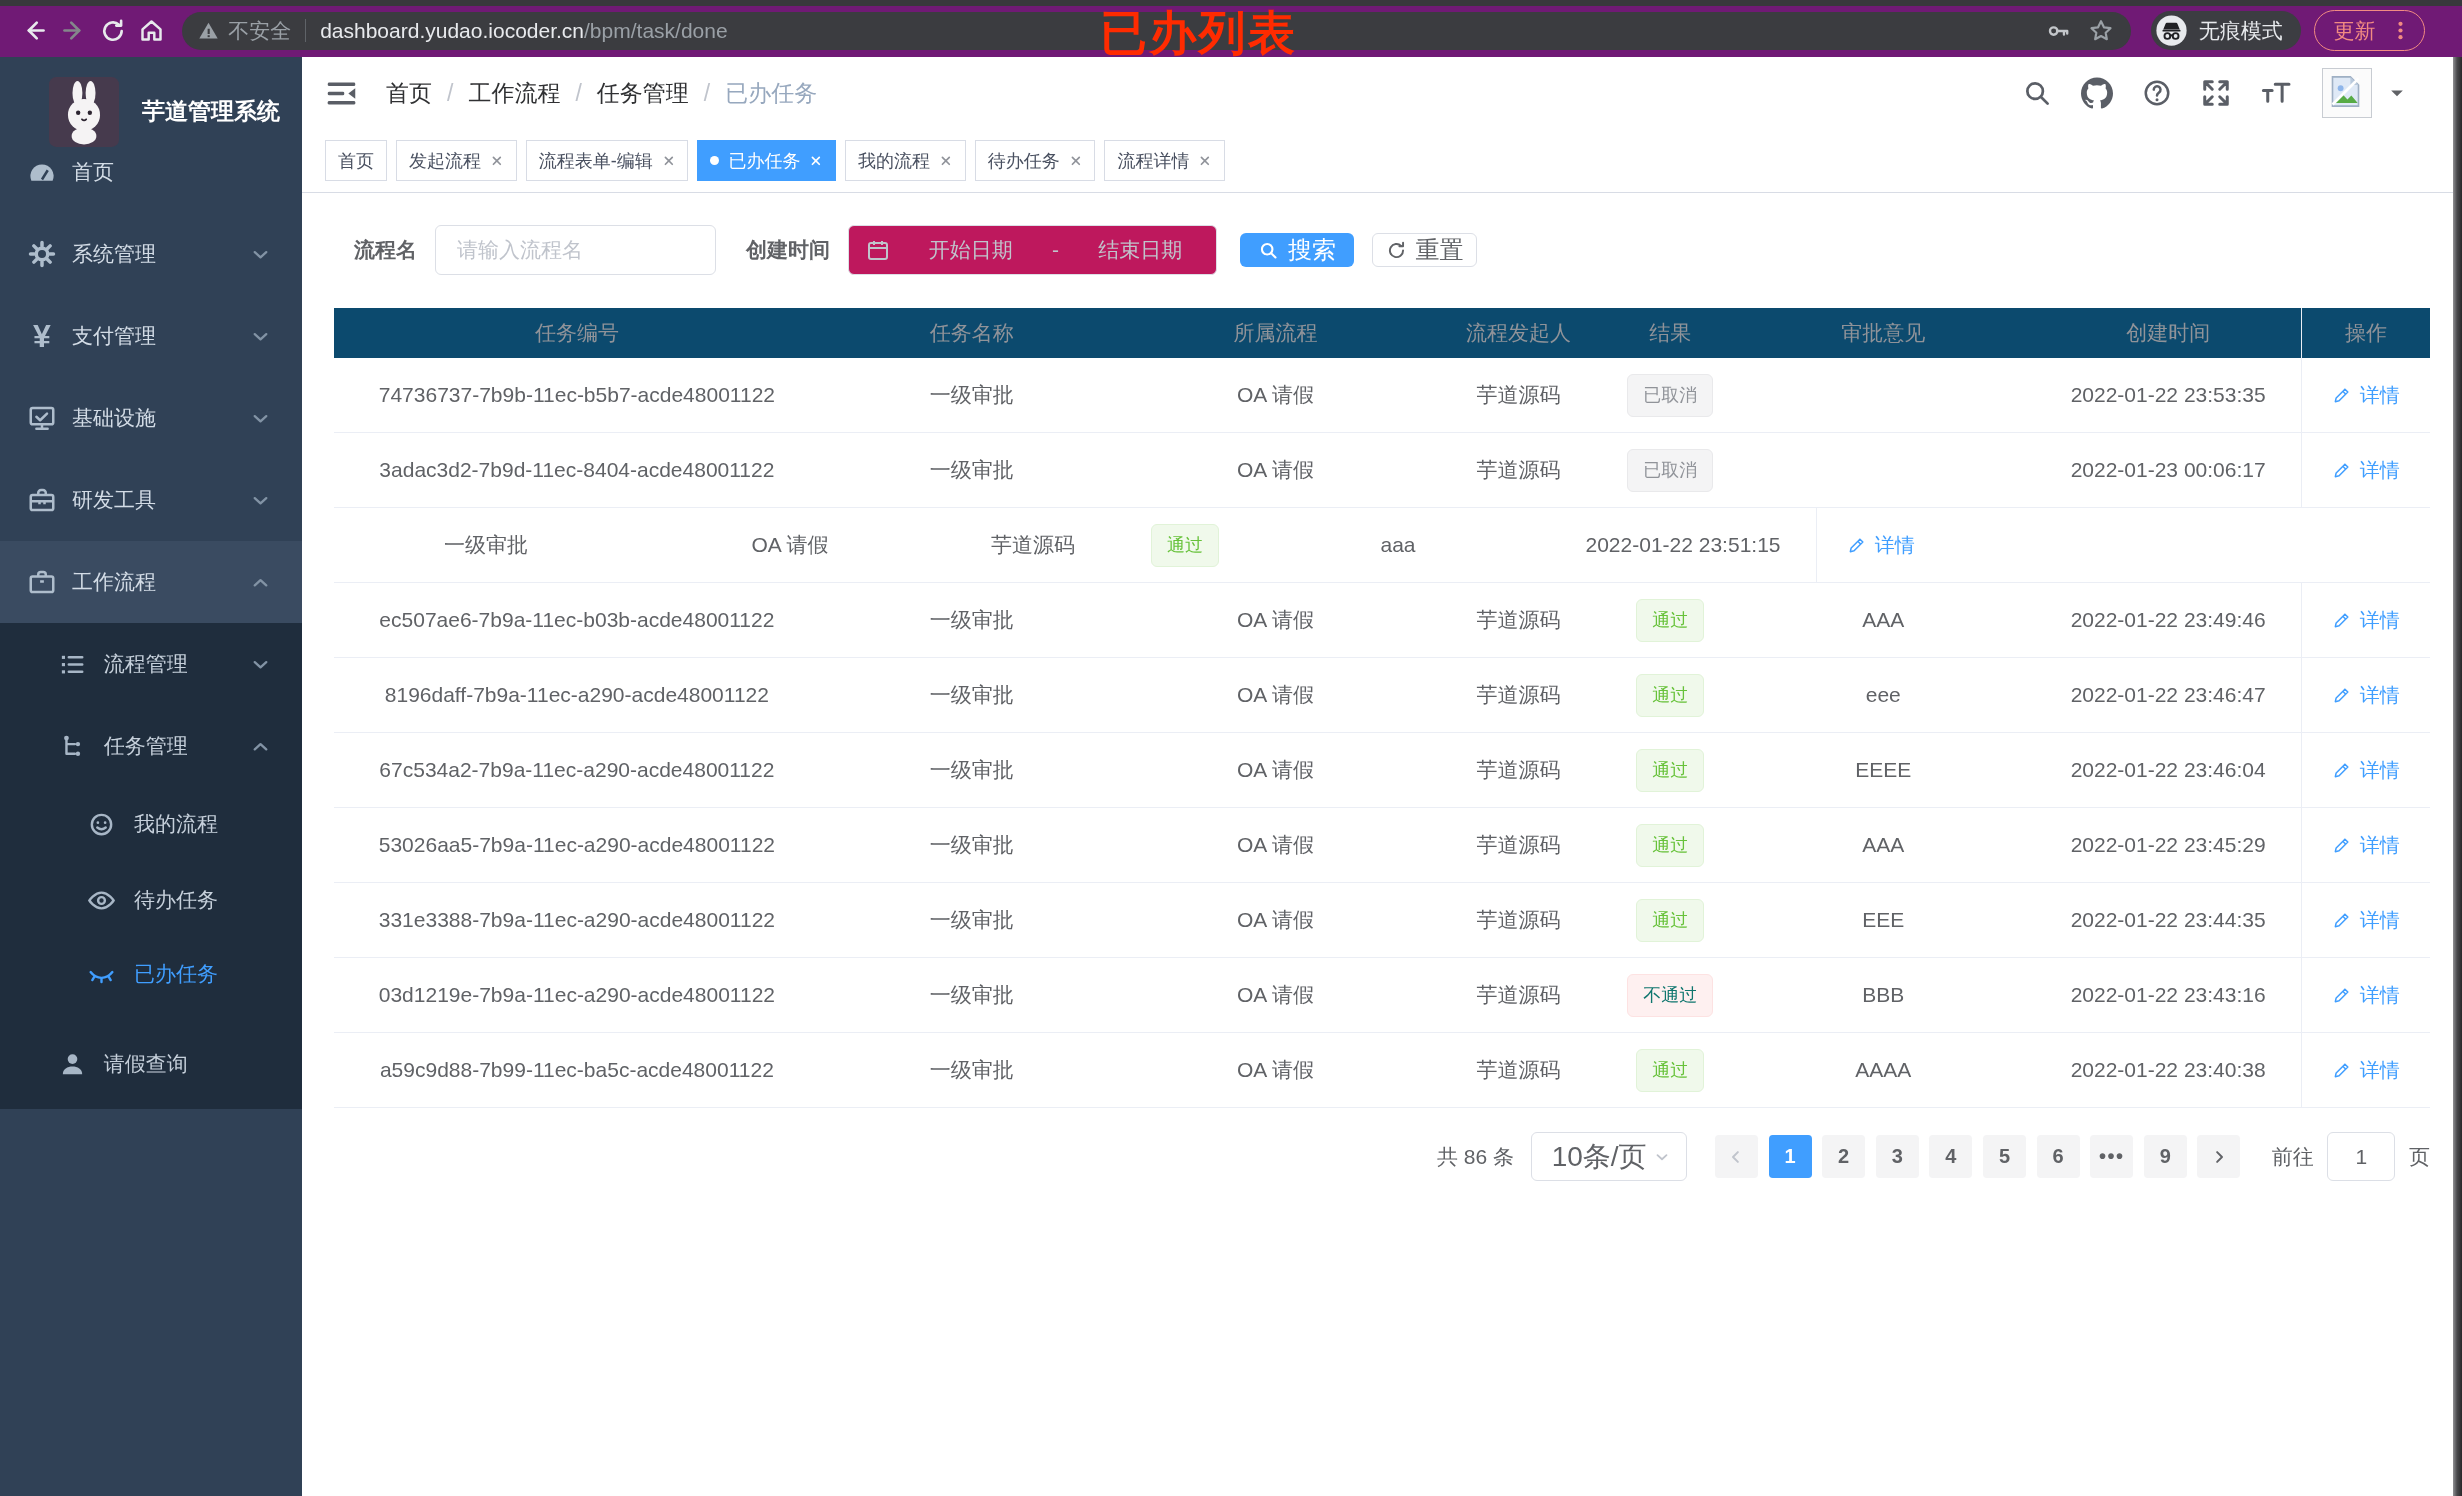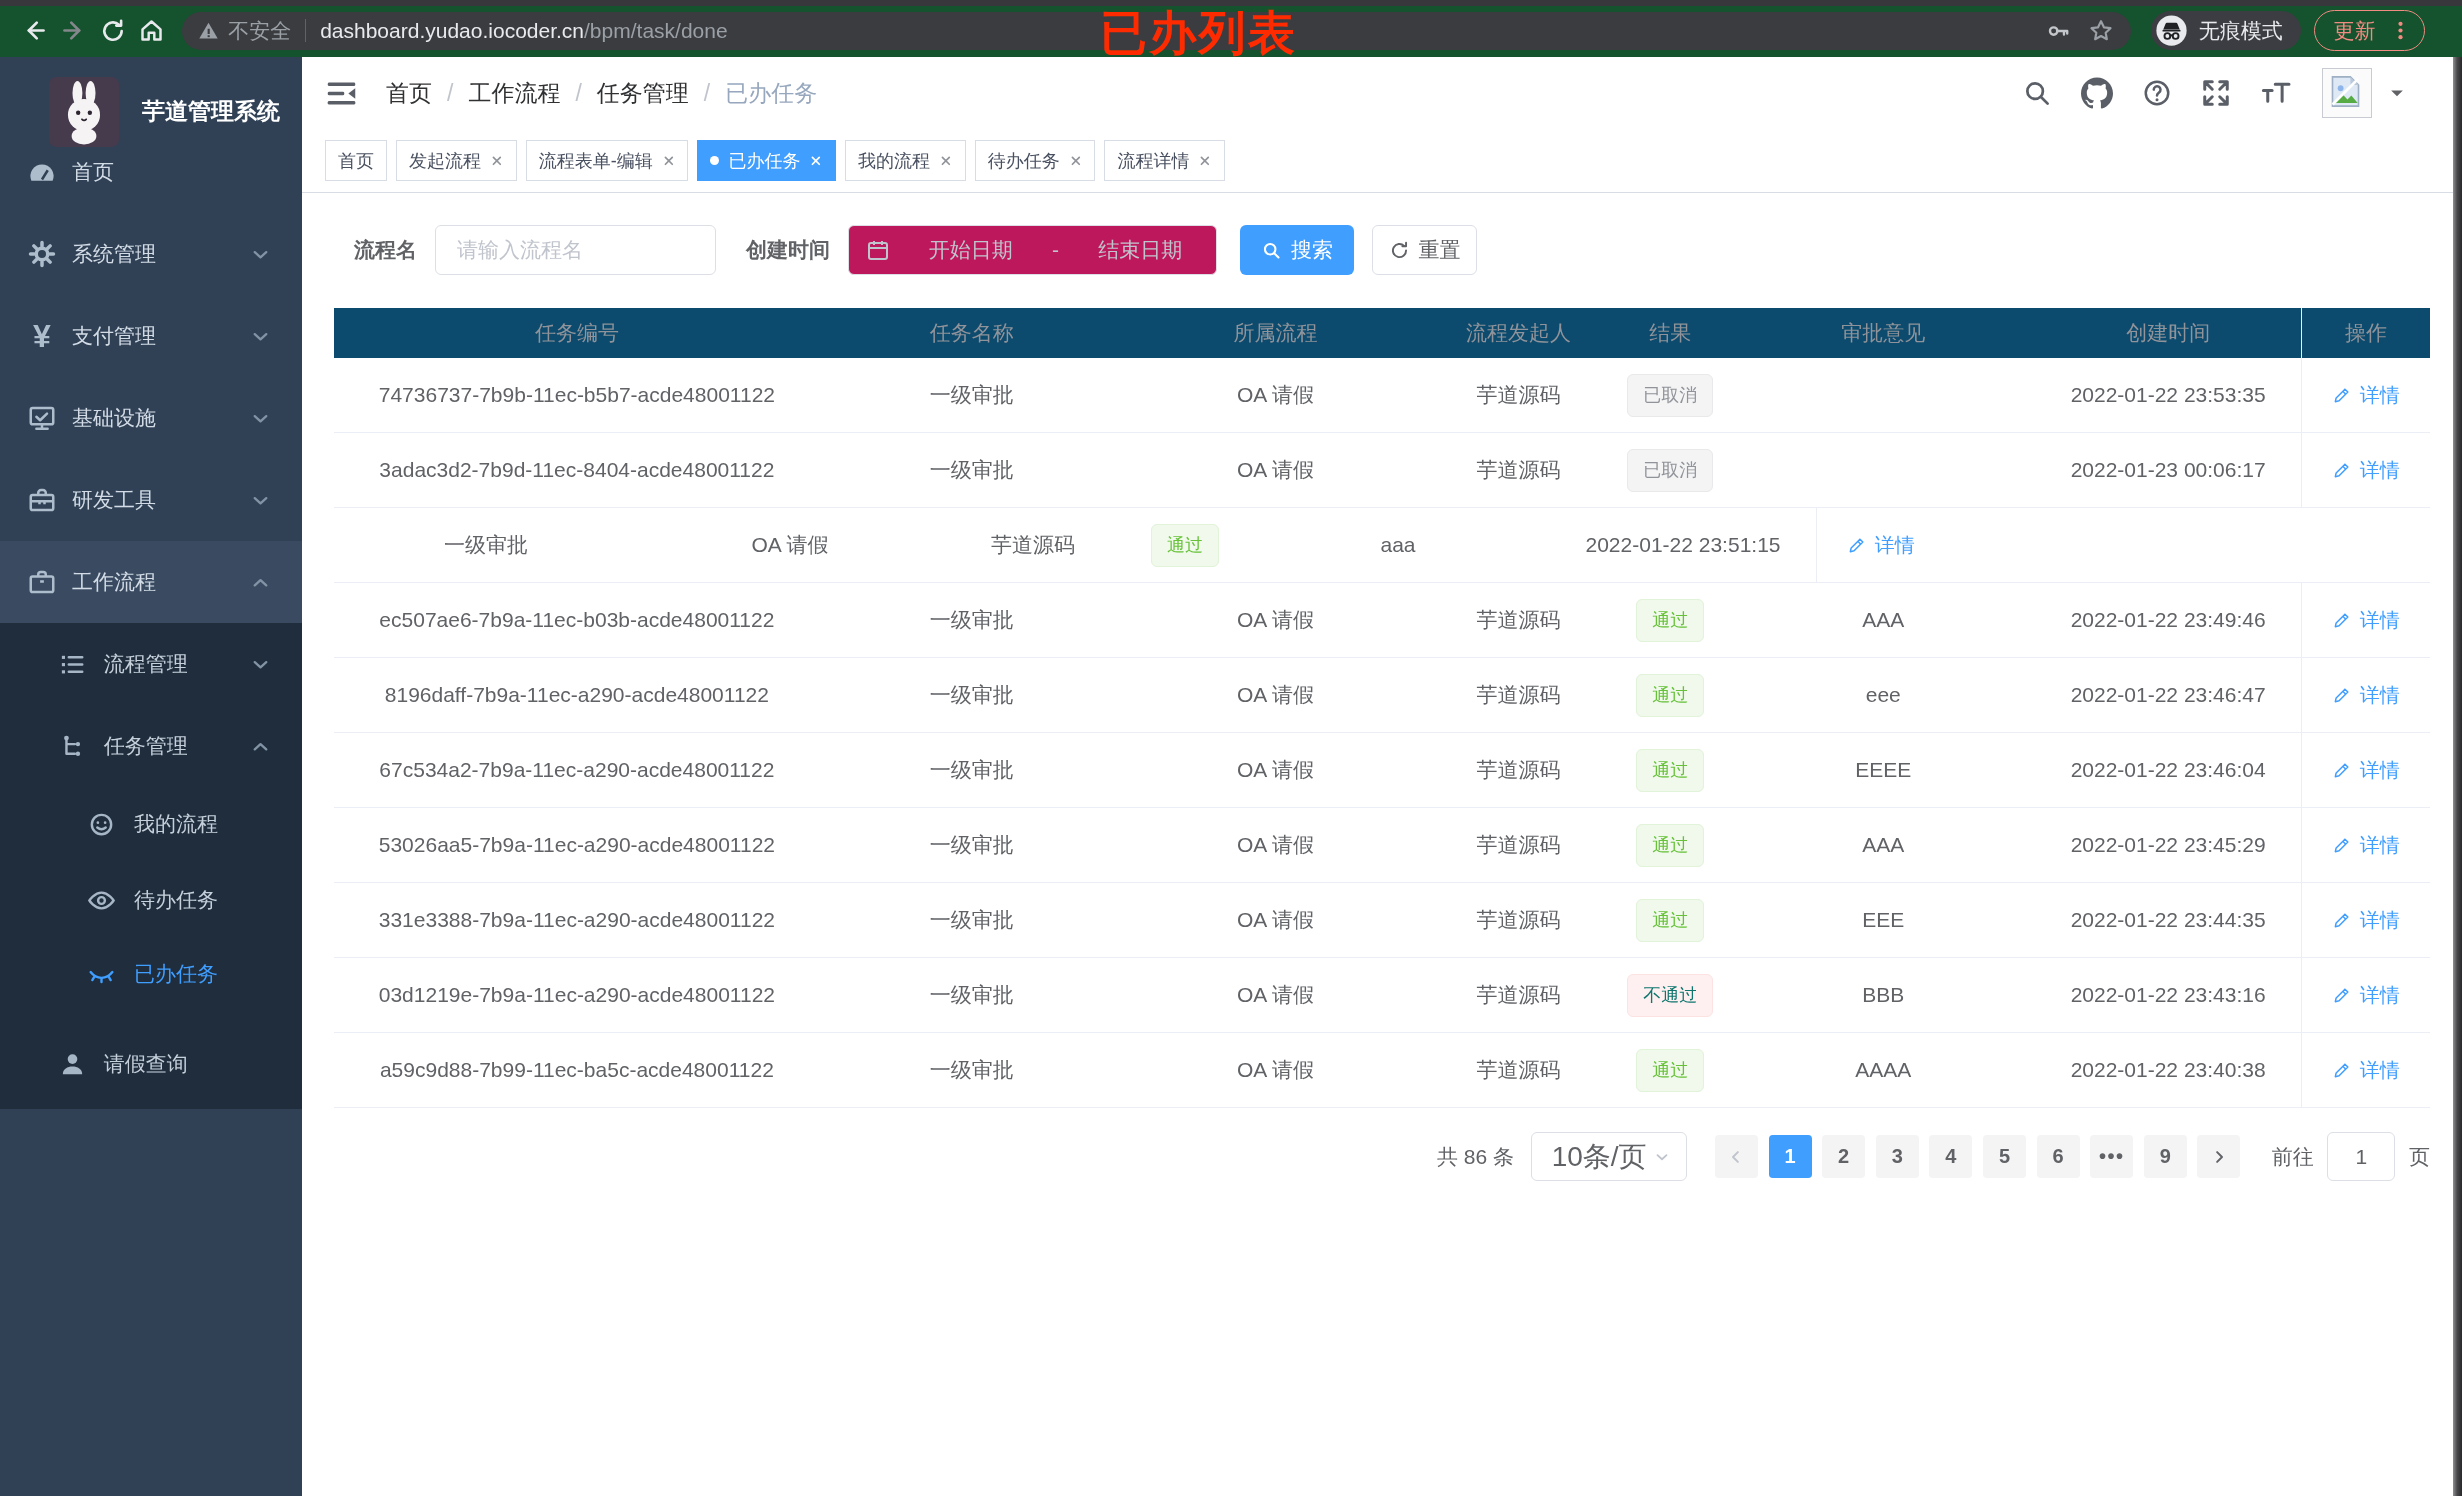--- a/index.html
+++ b/index.html
@@ -2,21 +2,21 @@
 <html style="font-size:12px"><head>
 <meta charset="utf-8">
 <style>
   * { margin:0; padding:0; box-sizing:border-box; }
   html,body { width:2462px; height:1496px; }
   body { position:relative; overflow:hidden; background:#fff;
          font-family:"Liberation Sans","DejaVu Sans",sans-serif; }
   svg { display:block; }
 
   
-  .chrome { position:absolute; left:0; top:0; width:2462px; height:57px; background:#14532d; z-index:20; }
+  .chrome { position:absolute; left:0; top:0; width:2462px; height:57px; background:#701a75; z-index:20; }
   .tabstrip { height:6px; background:#38383c; }
   .toolbar { height:49px; display:flex; align-items:center; padding:0 15px; }
   .nav-ico { width:39px; height:39px; display:flex; align-items:center; justify-content:center; color:#e8eaed; flex:none; border-radius:50%; }
   .nav-ico.dim { color:#84878b; }
   .omnibox { margin-left:10.6px; width:1949px; height:38px; background:#3b3c40; border-radius:19px;
              display:flex; align-items:center; padding:0 16.7px; color:#9aa0a6; font-size:21px; flex:none; }
   .omni-sep { width:1.5px; height:23px; background:#5f6368; margin:0 13.7px; }
   .url { white-space:nowrap; overflow:hidden; flex:1; }
   .url .domain { color:#e8eaed; }
   .url .path { color:#9aa0a6; }
@@ -72,21 +72,21 @@
   .tab-dot { width:9px; height:9px; border-radius:50%; background:#fff; flex:none; }
 
   
   .filters { position:absolute; left:52px; top:168px; height:50px; display:flex; align-items:center; font-size:21px; color:#606266; }
   .f-label { font-weight:bold; margin-right:18px; white-space:nowrap; }
   .f-input { width:281px; height:50px; border:1.5px solid #dcdfe6; border-radius:6px; display:flex; align-items:center;
              padding:0 21px; color:#c0c4cc; margin-right:30px; background:#fff; }
   .f-date { width:369px; height:50px; border:1.5px solid #dcdfe6; border-radius:6px; display:flex; align-items:center;
             padding:0 16.7px; color:#c0c4cc; gap:22px; margin-right:23px; background:#be185d; }
   .f-date .sep { color:#c0c4cc; }
-  .btn { height:50px; border-radius:6px; display:flex; align-items:center; justify-content:center; gap:9px; font-size:21px; }
+  .btn { height:34px; border-radius:6px; display:flex; align-items:center; justify-content:center; gap:9px; font-size:24px; }
   .btn-primary { width:114px; background:#409EFF; color:#fff; border:none; margin-right:18px; }
   .btn-plain { width:105px; background:#fff; color:#606266; border:1.5px solid #dcdfe6; }
 
   
   .table { position:absolute; left:32px; top:251px; width:2096px; font-size:21px; color:#606266; }
   .t-head { display:flex; height:50px; background:#0c4a6e; color:#909399; font-weight:500; align-items:center; }
   .t-row { display:flex; height:75px; align-items:flex-end; border-bottom:1.5px solid #ebeef5; }
   .tc { display:flex; align-items:center; justify-content:center; text-align:center; height:100%; }
   .c1{width:486px;} .c2{width:304px;} .c3{width:304px;} .c4{width:182px;} .c5{width:122px;}
   .c6{width:304px;} .c7{width:266px;} .c8{width:129px; border-left:1.5px solid #ebeef5;}

